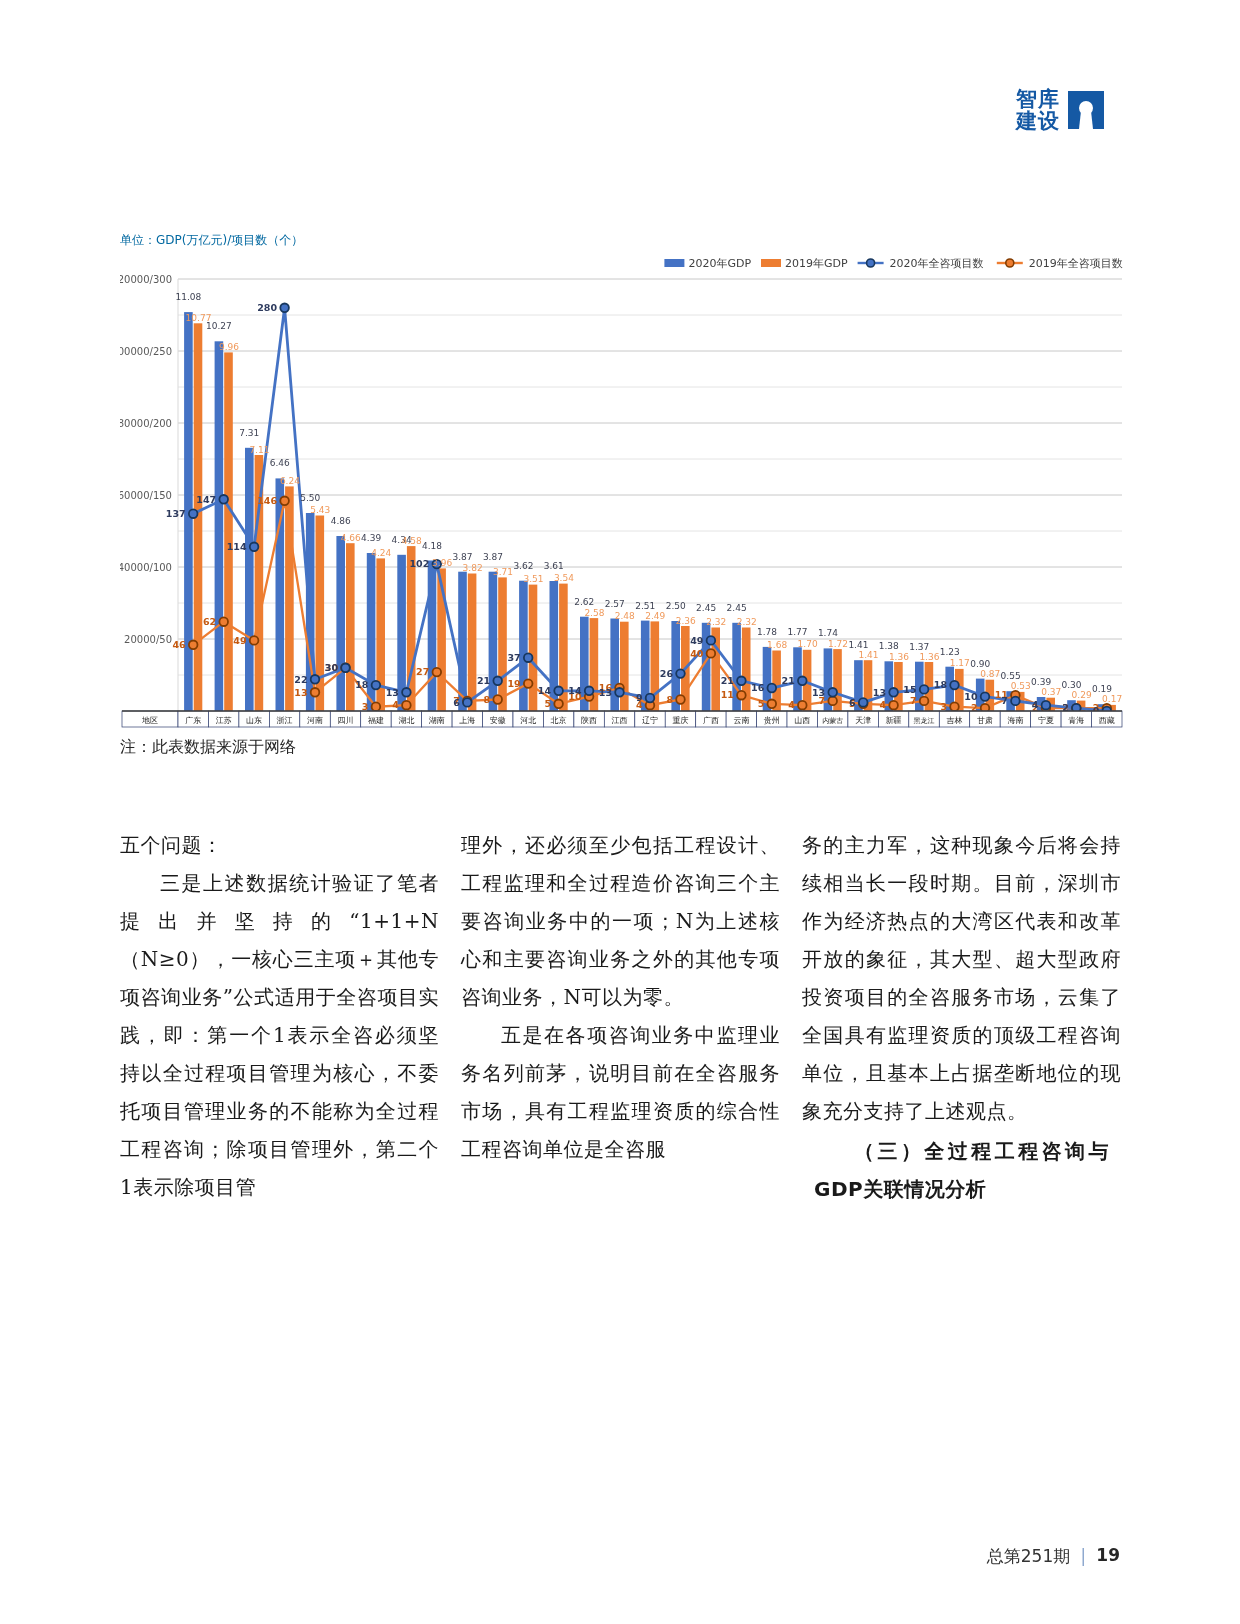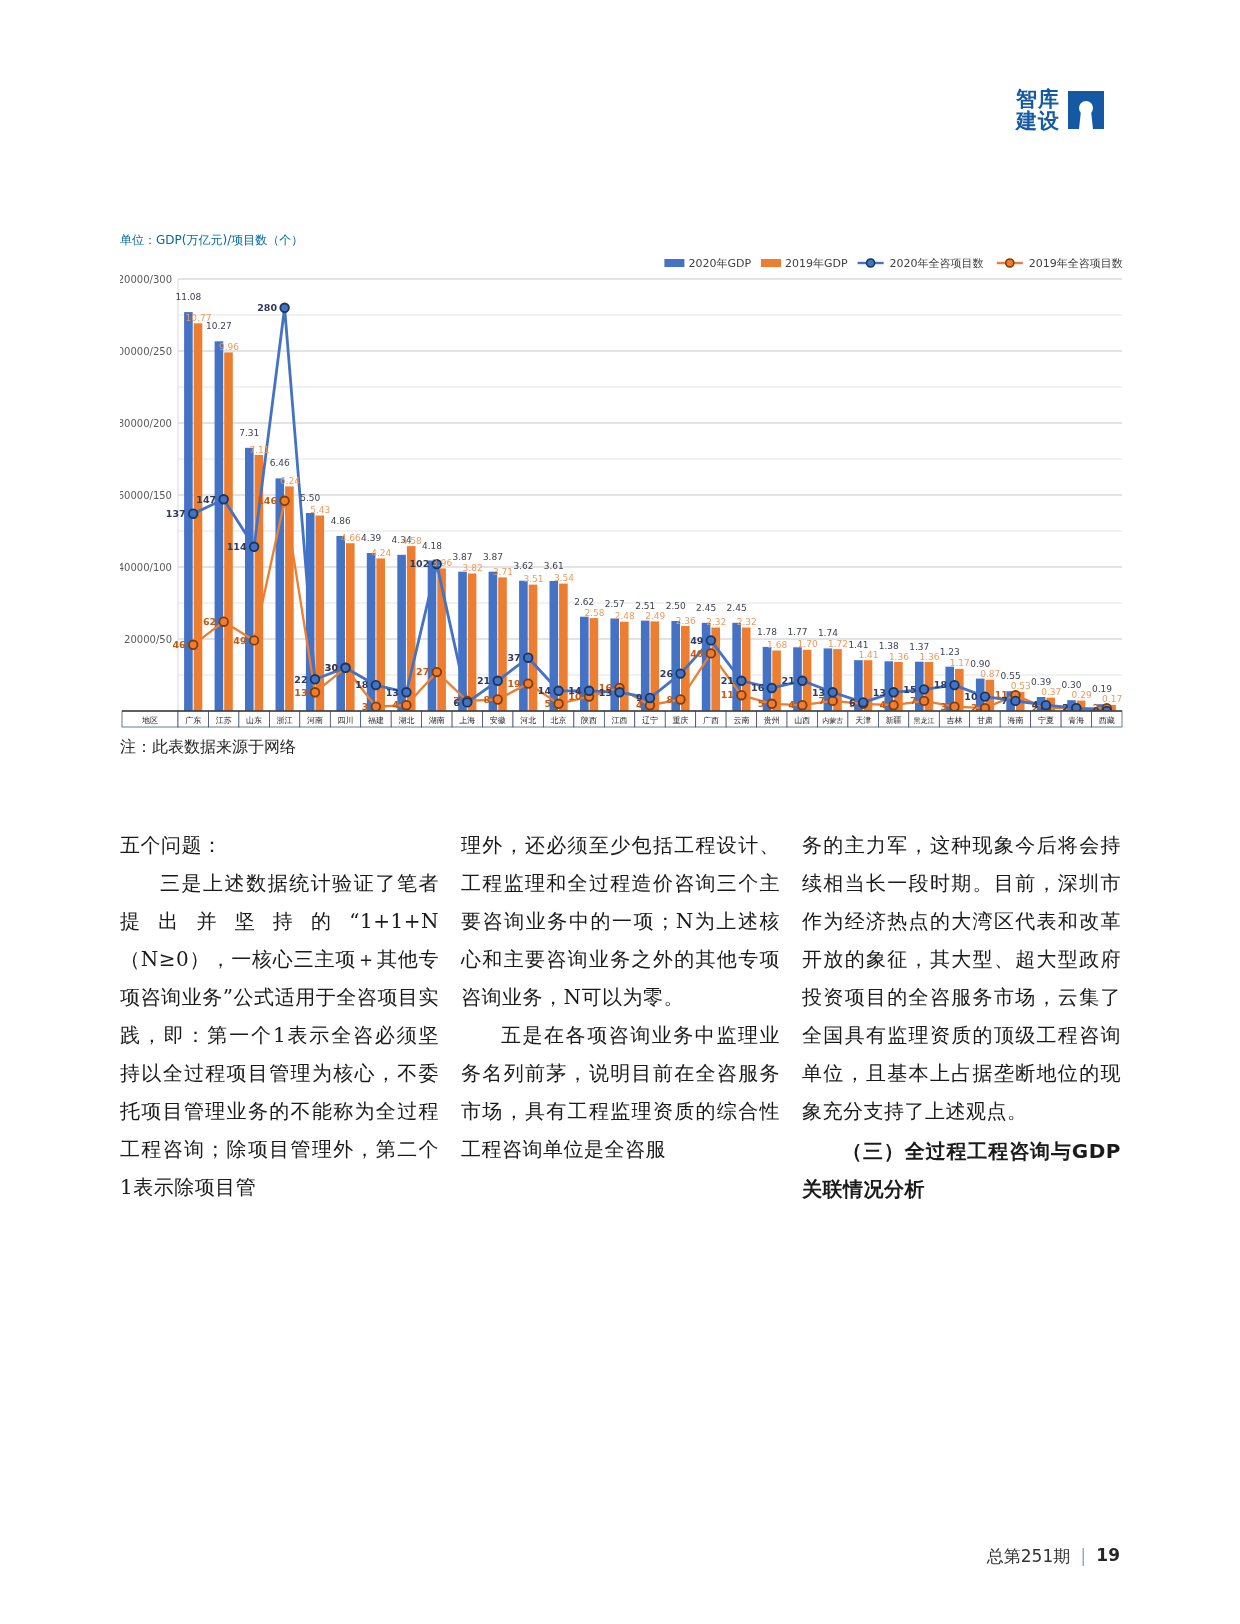--- a/index.html
+++ b/index.html
@@ -20,21 +20,21 @@
   .chart-note{ font-size:16px; color:#262626; font-family:"DejaVu Sans",sans-serif; margin-top:2px;}
   .chart-caption{ text-align:center; font-weight:bold; font-size:20px; color:#1a1a1a; margin-top:26px;
                   font-family:"DejaVu Sans",sans-serif;}
   svg text{ font-family:"DejaVu Sans",sans-serif; }
   
   .columns{ position:absolute; left:120px; top:826px; width:1002px; display:flex; gap:22px; }
   .col{ width:319px; }
   .col p{ font-size:20px; line-height:38px; color:#1a1a1a; text-align:justify;
           letter-spacing:0.5px; }
   .col p.indent{ text-indent:2em; }
-  .col p.bold{ font-weight:bold; font-family:"DejaVu Sans",sans-serif; margin:2px 0; }
+  .col p.bold{ font-weight:bold; font-family:"DejaVu Sans",sans-serif; margin:2px 12px; }
   
   .footer{ position:absolute; right:120px; bottom:56px; font-size:17px; color:#333;
            font-family:"DejaVu Sans",sans-serif; display:flex; align-items:flex-start; gap:10px;}
   .footer .sep{ color:#8fa9cf; font-size:18px; }
   .footer .pageno{ font-weight:bold; color:#262626; }
 </style>
 </head>
 <body>
 
 <div class="page">

